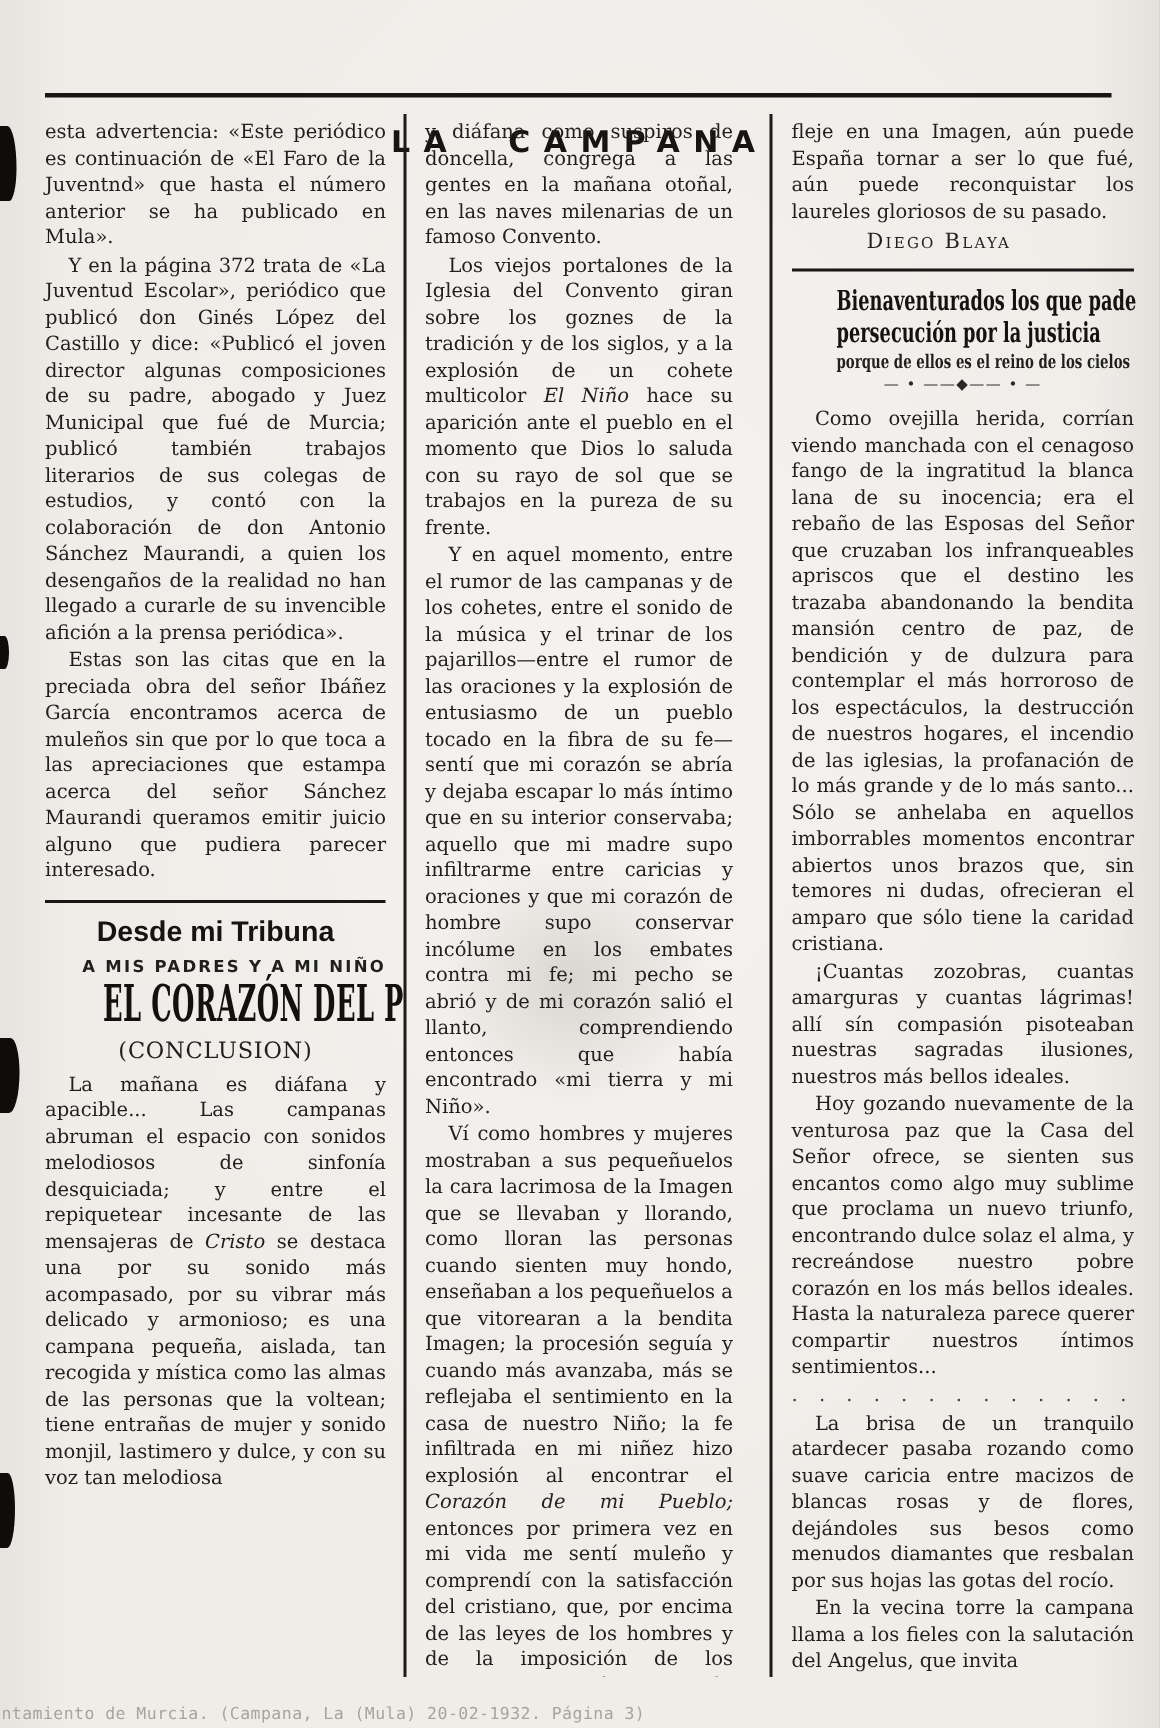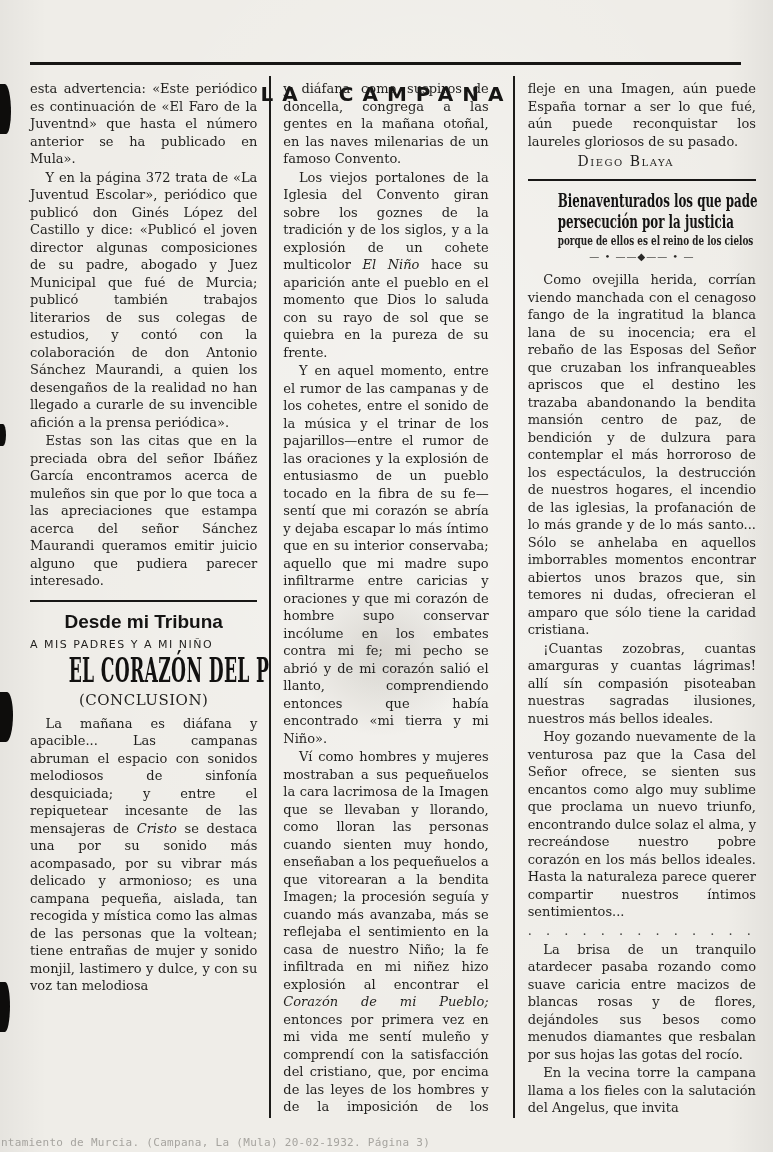--- a/index.html
+++ b/index.html
@@ -40,22 +40,22 @@
     text-indent:1.2em;
   }
   p.flush { text-indent:0; }
   .it { font-style:italic; }
   .section-rule { height:2px; background:#181716; margin:10px 0 9px 0; border:0; }
   .kicker {
     text-align:center; font-family:Liberation Sans, sans-serif;
     font-weight:bold; font-size:19px; margin:0 0 5px 0; color:#151413;
   }
   .dedication {
-    text-align:left; font-family:"DejaVu Sans", sans-serif;
-    font-weight:normal; font-size:11px; letter-spacing:1.5px;
+    text-align:right; font-family:"DejaVu Sans", sans-serif;
+    font-weight:bold; font-size:11px; letter-spacing:1.5px;
     margin:0 0 4px 0; white-space:nowrap;
   }
   .poster-title {
     text-align:center; font-weight:bold; font-size:26px;
     white-space:nowrap; margin:4px 0 6px 0;
     transform:scale(0.66,1.3); transform-origin:50% 50%;
     letter-spacing:0.5px; color:#121110;
   }
   .conclusion { text-align:center; font-size:15px; letter-spacing:0.5px; margin:2px 0 6px 0; }
   .byline {
@@ -116,21 +116,21 @@
       <div class="kicker">Desde mi Tribuna</div>
       <div class="dedication">A MIS PADRES Y A MI NIÑO</div>
       <div class="poster-title">EL CORAZÓN DEL PUEBLO</div>
       <div class="conclusion">(CONCLUSION)</div>
 
       <p class="body"><span>La mañana es diáfana y apacible... Las campanas abruman el espacio con sonidos melodiosos de sinfonía desquiciada; y entre el repiquetear incesante de las mensajeras de </span><span class="it">Cristo</span><span> se destaca una por su sonido más acompasado, por su vibrar más delicado y armonioso; es una campana pequeña, aislada, tan recogida y mística como las almas de las personas que la voltean; tiene entrañas de mujer y sonido monjil, lastimero y dulce, y con su voz tan melodiosa</span></p>
     </div>
 
     <div class="col col-2">
       <p class="body flush">y diáfana como suspiros de doncella, congrega a las gentes en la mañana otoñal, en las naves milenarias de un famoso Convento.</p>
-      <p class="body"><span>Los viejos portalones de la Iglesia del Convento giran sobre los goznes de la tradición y de los siglos, y a la explosión de un cohete multicolor </span><span class="it">El Niño</span><span> hace su aparición ante el pueblo en el momento que Dios lo saluda con su rayo de sol que se quiebra en la pureza de su frente.</span></p>
+      <p class="body"><span>Los viejos portalones de la Iglesia del Convento giran sobre los goznes de la tradición y de los siglos, y a la explosión de un cohete multicolor </span><span class="it">El Niño</span><span> hace su aparición ante el pueblo en el momento que Dios lo saluda con su rayo de sol que se trabajos en la pureza de su frente.</span></p>
       <p class="body">Y en aquel momento, entre el rumor de las campanas y de los cohetes, entre el sonido de la música y el trinar de los pajarillos—entre el rumor de las oraciones y la explosión de entusiasmo de un pueblo tocado en la fibra de su fe—sentí que mi corazón se abría y dejaba escapar lo más íntimo que en su interior conservaba; aquello que mi madre supo infiltrarme entre caricias y oraciones y que mi corazón de hombre supo conservar incólume en los embates contra mi fe; mi pecho se abrió y de mi corazón salió el llanto, comprendiendo entonces que había encontrado «mi tierra y mi Niño».</p>
       <p class="body"><span>Ví como hombres y mujeres mostraban a sus pequeñuelos la cara lacrimosa de la Imagen que se llevaban y llorando, como lloran las personas cuando sienten muy hondo, enseñaban a los pequeñuelos a que vitorearan a la bendita Imagen; la procesión seguía y cuando más avanzaba, más se reflejaba el sentimiento en la casa de nuestro Niño; la fe infiltrada en mi niñez hizo explosión al encontrar el </span><span class="it">Corazón de mi Pueblo;</span><span> entonces por primera vez en mi vida me sentí muleño y comprendí con la satisfacción del cristiano, que, por encima de las leyes de los hombres y de la imposición de los gobernantes, está el Corazón del pueblo repleto de fe católica y pues mientras el pueblo tenga su corazón y ese corazón lo re-</span></p>
     </div>
 
     <div class="col col-3">
       <p class="body flush">fleje en una Imagen, aún puede España tornar a ser lo que fué, aún puede reconquistar los laureles gloriosos de su pasado.</p>
       <div class="byline">Diego Blaya</div>
 
       <hr class="section-rule">
 

